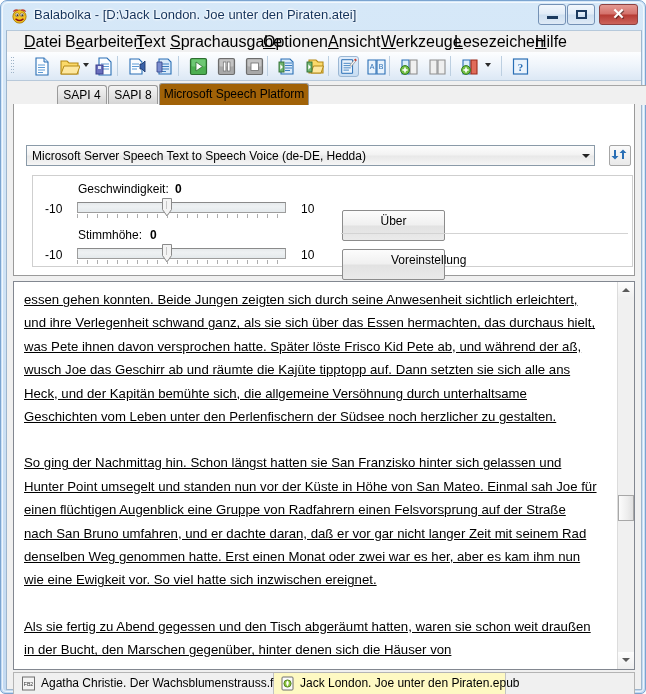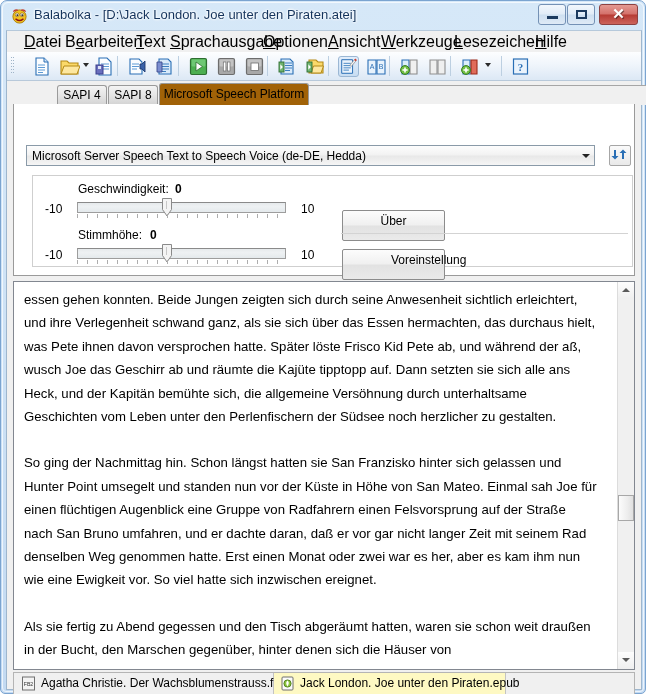--- a/index.html
+++ b/index.html
@@ -270,21 +270,21 @@
     box-sizing: border-box;
     background: #ffffff;
     border: 1px solid #828790;
   }
   #editor-text {
     position: absolute; left: 10px; top: 6px; width: 585px;
     font-size: 13.2px;
     line-height: 23.4px;
     color: #000;
   }
-  #editor-text p { margin: 0 12px 23px 0; }
+  #editor-text p { margin: 0 12px 23px 0; text-decoration: underline; }
 
   
   #vsb {
     position: absolute; right: 0px; top: 0px; width: 17px; height: 387px;
     background: #f0f0f0;
     border-left: 1px solid #dcdcdc;
     box-sizing: border-box;
   }
   .sb-btn {
     position: absolute; left: 0; width: 16px; height: 17px;

